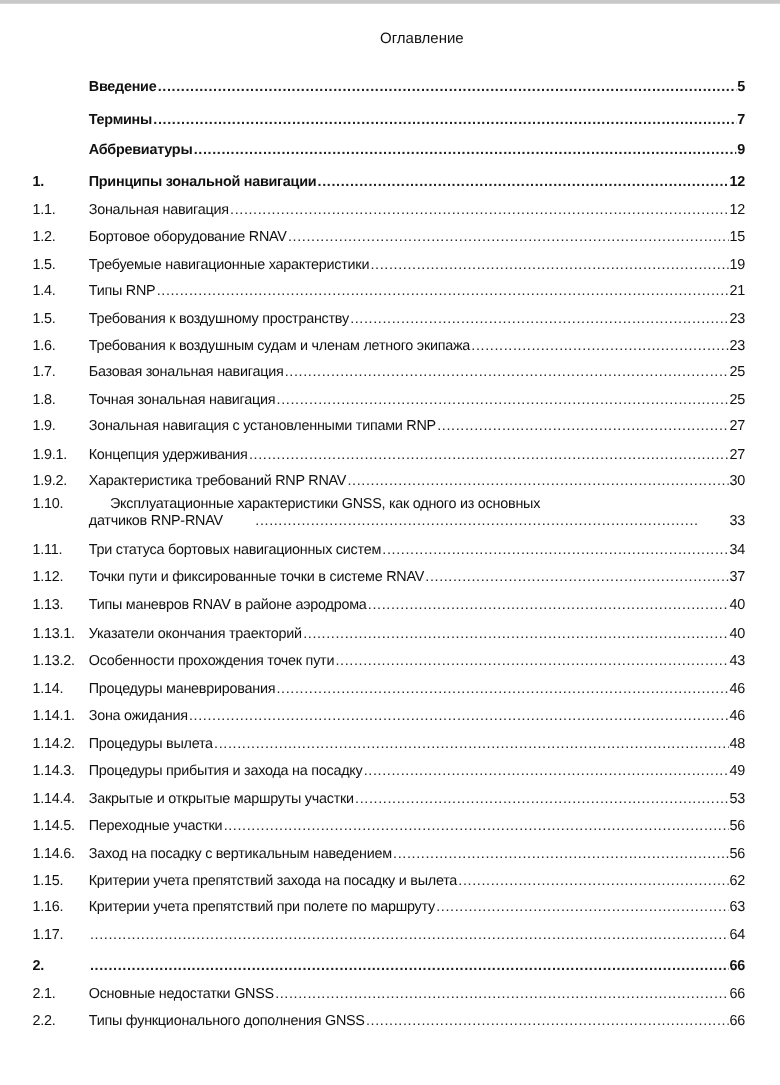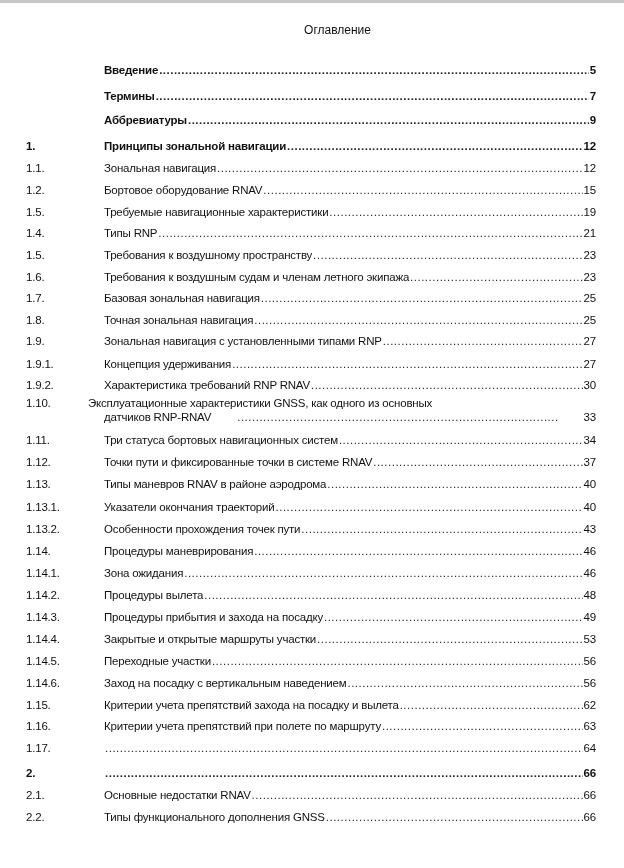--- a/index.html
+++ b/index.html
@@ -3,21 +3,21 @@
 <meta charset="utf-8">
 <style>
   html, body { margin:0; padding:0; }
   body { width:624px; height:868px; background:#ffffff; position:relative; overflow:hidden;
          font-family:"Liberation Sans", sans-serif; color:#111; }
   .topbar { position:absolute; left:0; top:0; width:624px; height:3px; background:#c8c8c8; }
   .title { position:absolute; top:23px; left:0; width:675px; text-align:center; font-size:12px; }
   .toc { position:absolute; left:0; top:0; width:624px; }
   .row { position:absolute; left:0; width:624px; font-size:11.5px; line-height:14px; letter-spacing:-0.2px; }
   .num { position:absolute; left:26px; }
-  .txt { position:absolute; left:104px; right:28px; display:flex; align-items:center; }
+  .txt { position:absolute; left:71px; right:28px; display:flex; align-items:center; }
   .txt .label { white-space:nowrap; }
   .txt .dots { flex:1; overflow:hidden; white-space:nowrap; margin:0 1px; color:#222; }
   .txt .dots::after { content:"................................................................................................................................................................................................................................................................................................................................................"; letter-spacing:0.5px; }
   .txt .page { white-space:nowrap; }
   .bold { font-weight:bold; }
   .row.two .line1 { position:absolute; left:88px; top:0; white-space:nowrap; }
   .row.two .txt { top:14px;gap:25px; }
 </style>
 </head>
 <body>
@@ -276,21 +276,21 @@
   <div class="row bold" style="top:766px">
       <span class="num">2.</span>
       <div class="txt">
         <span class="dots"></span>
         <span class="page">66</span>
       </div>
     </div>
   <div class="row" style="top:788px">
       <span class="num">2.1.</span>
       <div class="txt">
-        <span class="label">Основные недостатки RNAV</span>
+        <span class="label">Основные недостатки GNSS</span>
         <span class="dots"></span>
         <span class="page">66</span>
       </div>
     </div>
   <div class="row" style="top:810px">
       <span class="num">2.2.</span>
       <div class="txt">
         <span class="label">Типы функционального дополнения GNSS</span>
         <span class="dots"></span>
         <span class="page">66</span>

